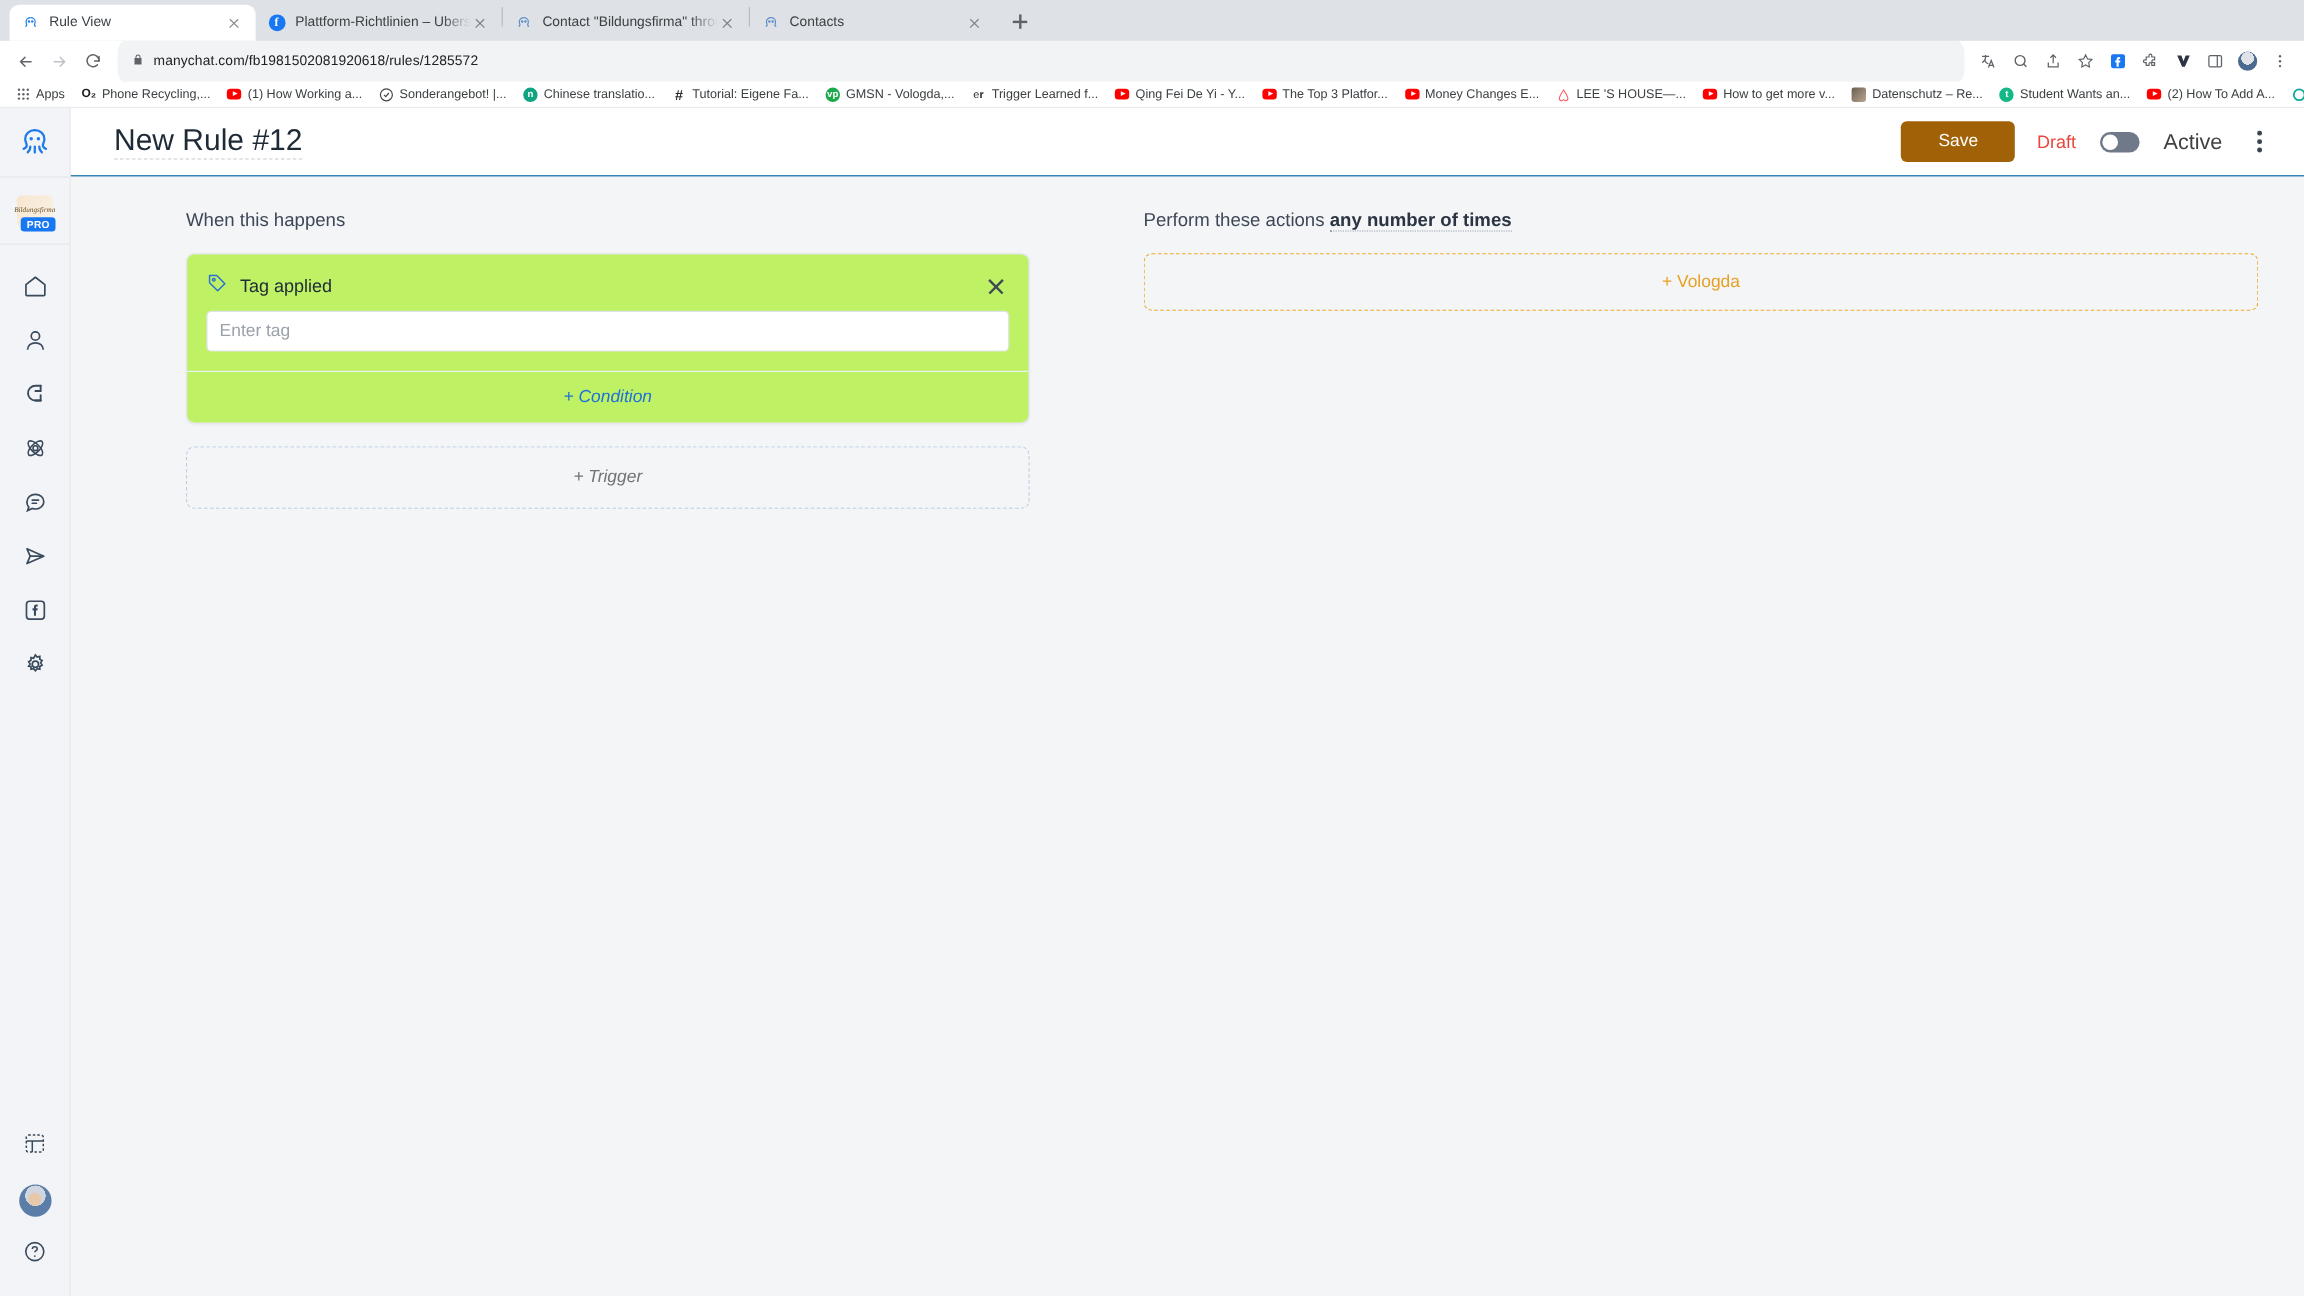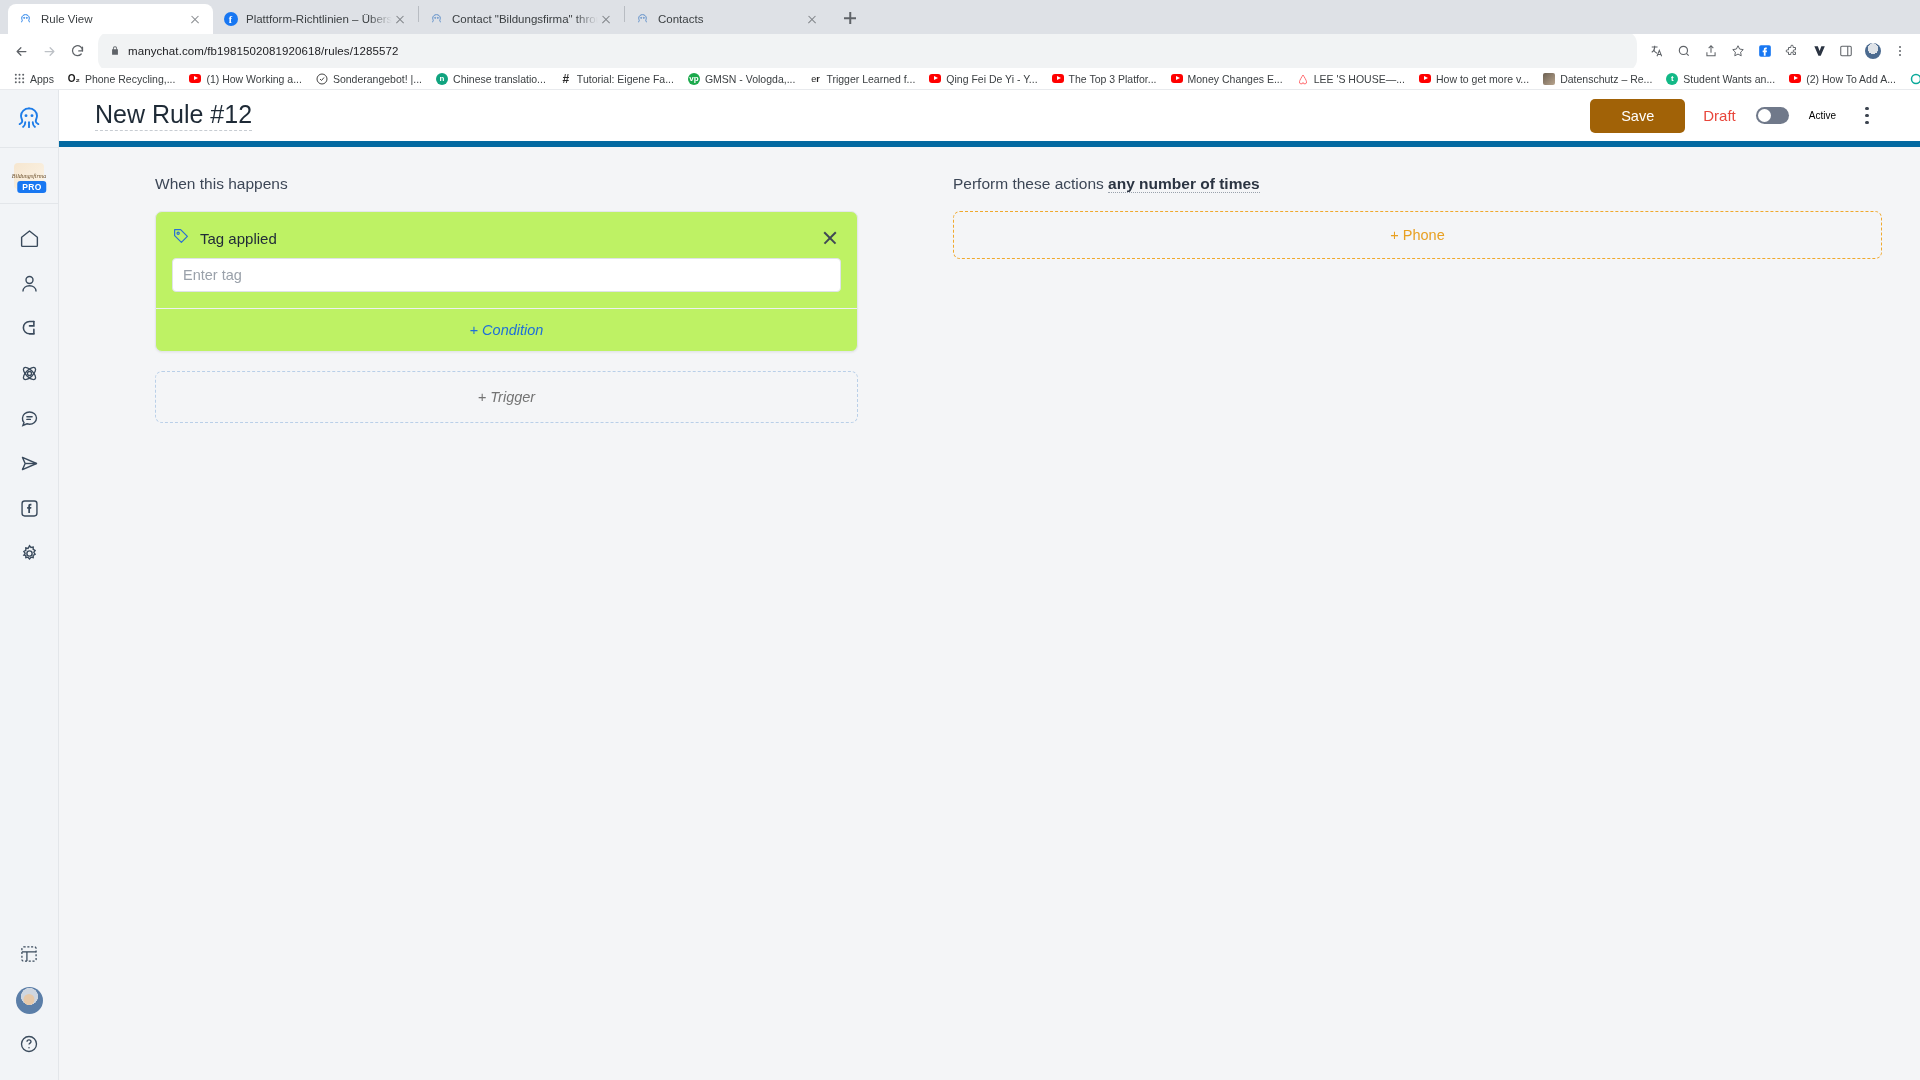--- a/index.html
+++ b/index.html
@@ -106,35 +106,35 @@
   .sb-bottom { display: flex; flex-direction: column; align-items: center; width: 100%; padding-bottom: 12px; }
   .sb-avatar { width: 27px; height: 27px; border-radius: 50%;
                background: radial-gradient(circle at 50% 35%, #cfd6e0 0 38%, #5b7ea8 39% 100%);
                position: relative; overflow: hidden; }
   .sb-avatar::after { content:""; position:absolute; left:50%; top:26%; transform:translateX(-50%);
                       width:11px; height:11px; border-radius:50%; background:#e7c9a9; }
 
   .content { flex: 1; display: flex; flex-direction: column; min-width: 0; background: #f4f5f7; }
 
   .page-header {
-    height: 57px; background: #ffffff; border-bottom: 6px solid #0369a1;
-    display: flex; align-items: center; padding: 0 40px 0 36px; gap: 12px;
+    height: 57px; background: #ffffff; border-bottom: 1px solid #0369a1;
+    display: flex; align-items: center; padding: 0 24px 0 36px; gap: 12px;
   }
   .rule-title {
     font-size: 25px; color: #1e2a36; font-weight: 400;
     border-bottom: 1px dashed #c7ccd2; padding-bottom: 1px; line-height: 1.15;
   }
   .hdr-right { margin-left: auto; display: flex; align-items: center; gap: 18px; }
   .save-btn {
     background: #a16207; color: #fff; border: none; border-radius: 5px;
     height: 34px; padding: 0 31px; font-size: 14.5px; font-family: inherit; cursor: pointer; text-align: center;
   }
   .status-group { display: flex; align-items: center; gap: 20px; }
   .lbl-draft { font-size: 15px; color: #e8463b; }
-  .lbl-active { font-size: 10px; color: #000000; }
+  .lbl-active { font-size: 18px; color: #404040; }
   .toggle { width: 33px; height: 17px; border-radius: 9px; background: #70798a;
             position: relative; cursor: pointer; }
   .toggle .knob { position: absolute; width: 13px; height: 13px; border-radius: 50%;
                   background: #fff; top: 2px; left: 2px; }
   .kebab { width: 26px; height: 30px; display: flex; flex-direction: column; align-items: center;
            justify-content: center; gap: 3.5px; cursor: pointer; }
   .kebab i { width: 3.5px; height: 3.5px; border-radius: 50%; background: #3c4450; display: block; }
 
   .board { flex: 1; display: flex; padding: 28px 0 0 0; gap: 0; }
   .col { padding: 0 0 0 0; }
@@ -589,20 +589,20 @@
           <div class="dashed-box">
             <span class="add-link">+ Trigger</span>
           </div>
         </div>
 
         <div class="col col-right">
           <div class="col-head">
             <span>Perform these actions </span><span class="link-dotted">any number of times</span>
           </div>
           <div class="action-box">
-            <span>+ Phone</span>
+            <span>+ Vologda</span>
           </div>
         </div>
 
       </div>
     </div>
   </div>
 </div>
 
 </body></html>

